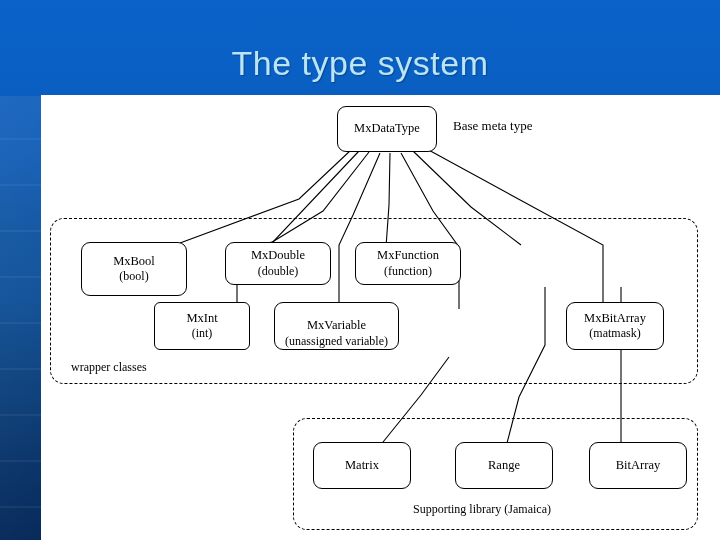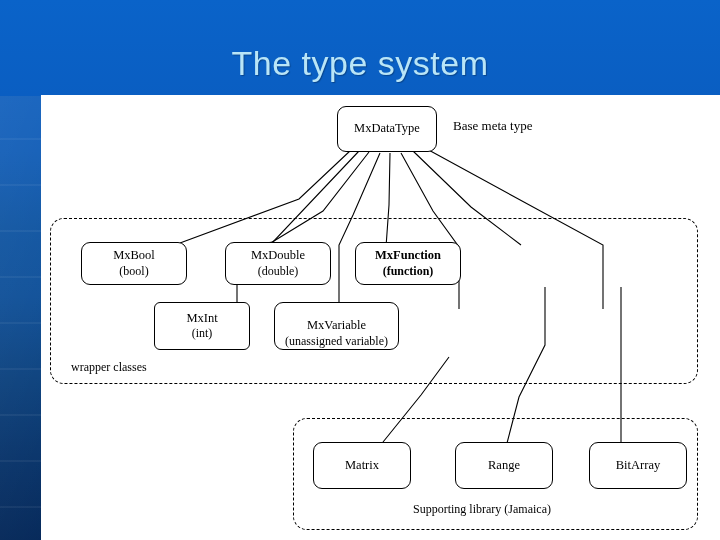--- a/index.html
+++ b/index.html
@@ -204,41 +204,45 @@
       </svg>
 
       <div class="node single" style="left:296px; top:11px; width:100px; height:46px;">
         <span class="nm">MxDataType</span>
       </div>
       <div class="free-label" style="left:412px; top:23px;">Base meta type</div>
 
       <div class="group" style="left:9px; top:123px; width:648px; height:166px;"></div>
       <div class="group-label" style="left:30px; top:265px;">wrapper classes</div>
 
-      <div class="node" style="left:40px; top:147px; width:106px; height:43px;text-align:right;">
+      <div class="node" style="left:40px; top:147px; width:106px; height:54px;text-align:right;">
         <span class="nm">MxBool</span>
         <span class="sub">(bool)</span>
       </div>
       <div class="node" style="left:184px; top:147px; width:106px; height:43px;">
         <span class="nm">MxDouble</span>
         <span class="sub">(double)</span>
       </div>
-      <div class="node" style="left:314px; top:147px; width:106px; height:43px;font-weight:bold;">
+      <div class="node" style="left:314px; top:147px; width:106px; height:43px;">
         <span class="nm">MxFunction</span>
         <span class="sub">(function)</span>
       </div>
 
       <div class="node" style="left:113px; top:207px; width:96px; height:48px;border-radius:6px;">
         <span class="nm">MxInt</span>
         <span class="sub">(int)</span>
       </div>
       <div class="node" style="left:233px; top:207px; width:125px; height:48px;justify-content:flex-end;">
         <span class="nm">MxVariable</span>
         <span class="sub">(unassigned variable)</span>
       </div>
+      <div class="node" style="left:525px; top:207px; width:98px; height:48px;">
+        <span class="nm">MxBitArray</span>
+        <span class="sub">(matmask)</span>
+      </div>
 
       <div class="group" style="left:252px; top:323px; width:405px; height:112px;"></div>
       <div class="group-label" style="left:372px; top:407px;">Supporting library (Jamaica)</div>
 
       <div class="node single" style="left:272px; top:347px; width:98px; height:47px;">
         <span class="nm">Matrix</span>
       </div>
       <div class="node single" style="left:414px; top:347px; width:98px; height:47px;">
         <span class="nm">Range</span>
       </div>

